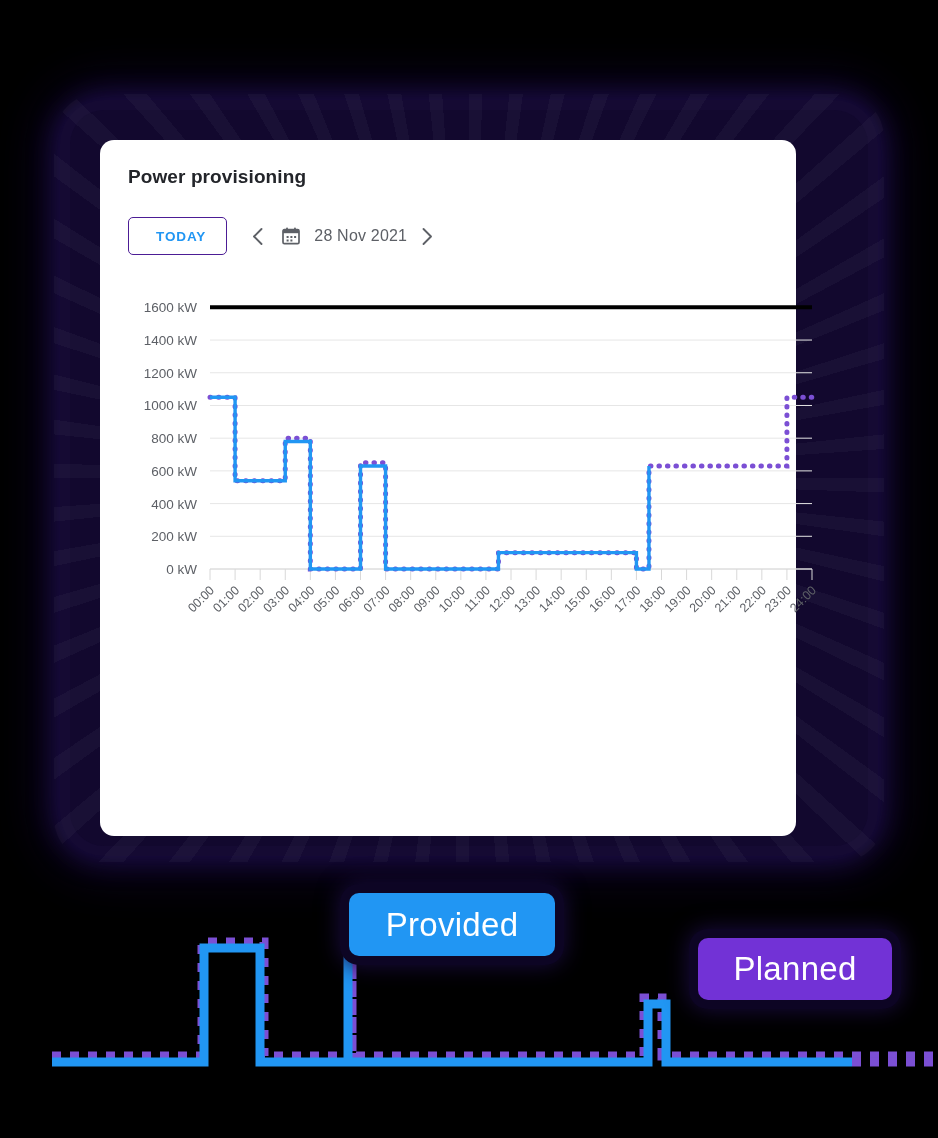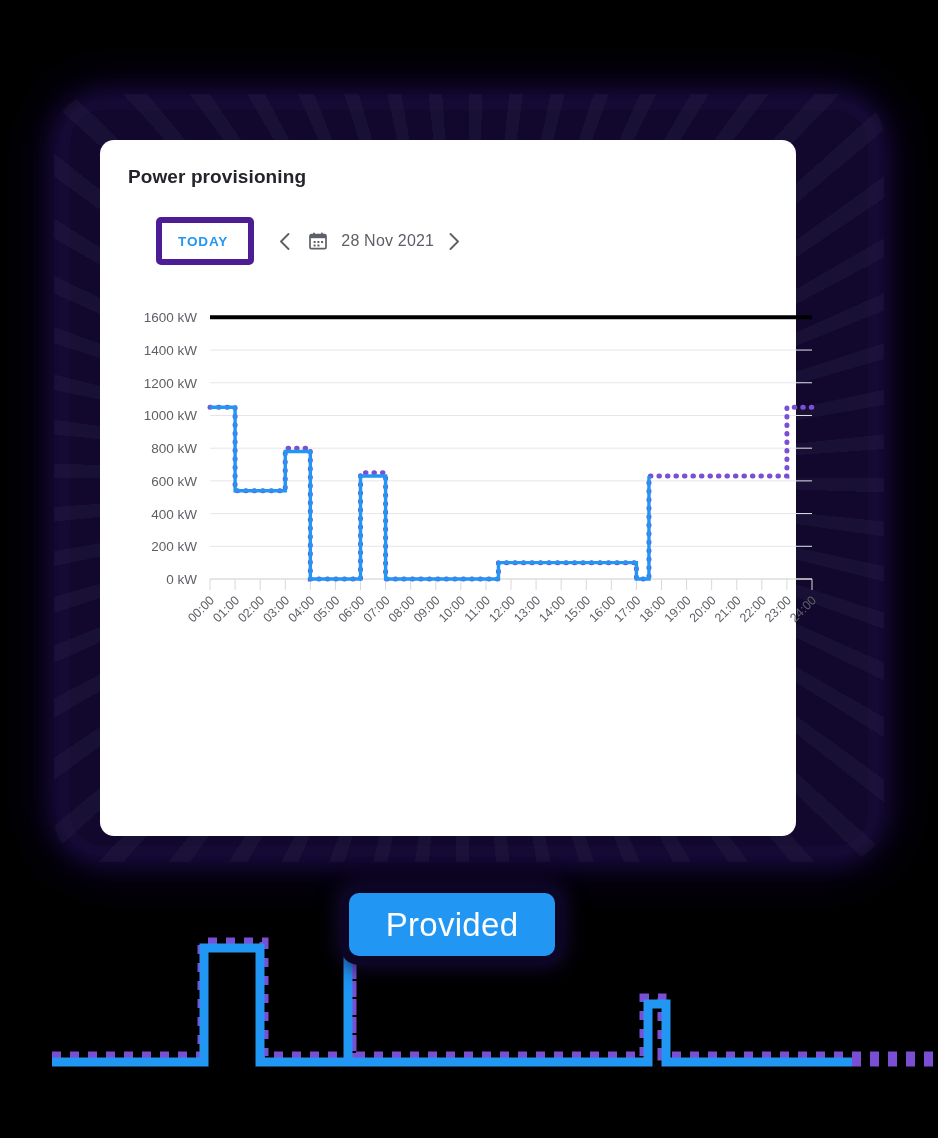--- a/index.html
+++ b/index.html
@@ -47,31 +47,30 @@
   }
 
   .card-title {
     font-size: 19px; font-weight: bold; color: #23252a;
     letter-spacing: .1px;
   }
 
   
   .toolbar { display:flex; align-items:center; margin-top: 29px; }
   .today-btn {
-    border: 6px solid #4c1d95;
+    border: 1px solid #4c1d95;
     color: #2196f3;
     background: #fff;
     font-size: 13.5px;
     font-weight: bold;
     letter-spacing: .9px;
-    padding: 11px 20px 10px 16px;
+    padding: 11px 20px 10px 27px;
     border-radius: 5px;
     cursor: pointer;
     font-family: "Liberation Sans", sans-serif;
-    margin-left: 28px;
   }
   .datenav { display:flex; align-items:center; margin-left: 24px; gap: 14px; }
   .chev { cursor:pointer; display:inline-flex; }
   .cal-icon { display:inline-flex; margin-left: 4px; }
   .date-label { font-size: 16px; color: #5d6066; letter-spacing:.2px; }
 
   
   .chart-wrap { position: relative; margin-top: 22px; height: 420px; }
   .chart-svg { display:block; }
 
@@ -250,15 +249,18 @@
         <path d="M0 182 L152 182 L152 68 L208 68 L208 182 L296 182 L296 16 L296 182 L596 182 L596 124 L614 124 L614 182 L800 182"></path>
       </g>
       <g fill="none" stroke="#7b4fd4" stroke-width="9" stroke-dasharray="9 9">
         <path d="M800 182 L938 182"></path>
       </g>
     </svg>
 
     <div class="badge badge-provided">
       <span>Provided</span>
     </div>
+    <div class="badge badge-planned">
+      <span>Planned</span>
+    </div>
   </div>
 
 </div>
 
 </body></html>

